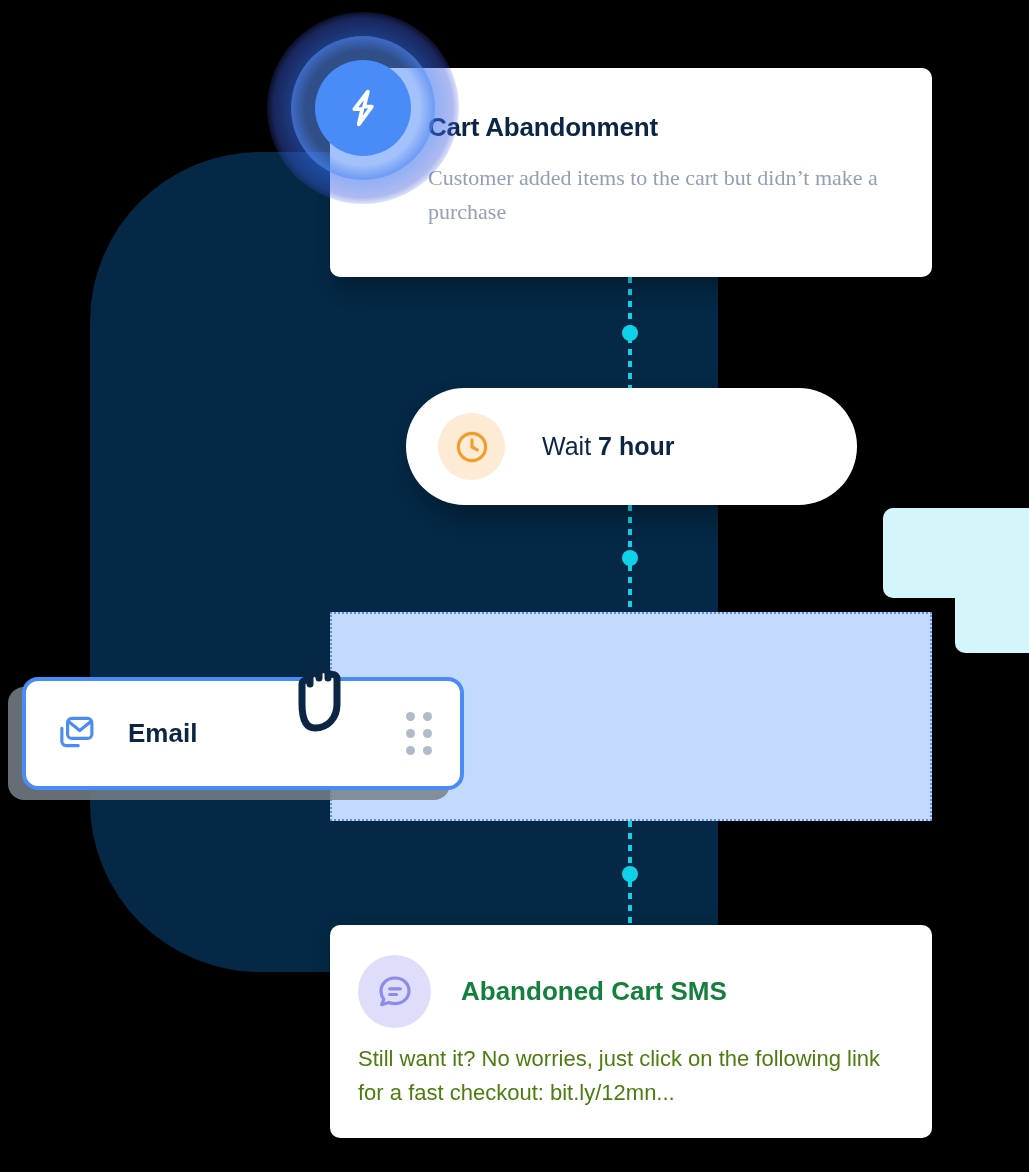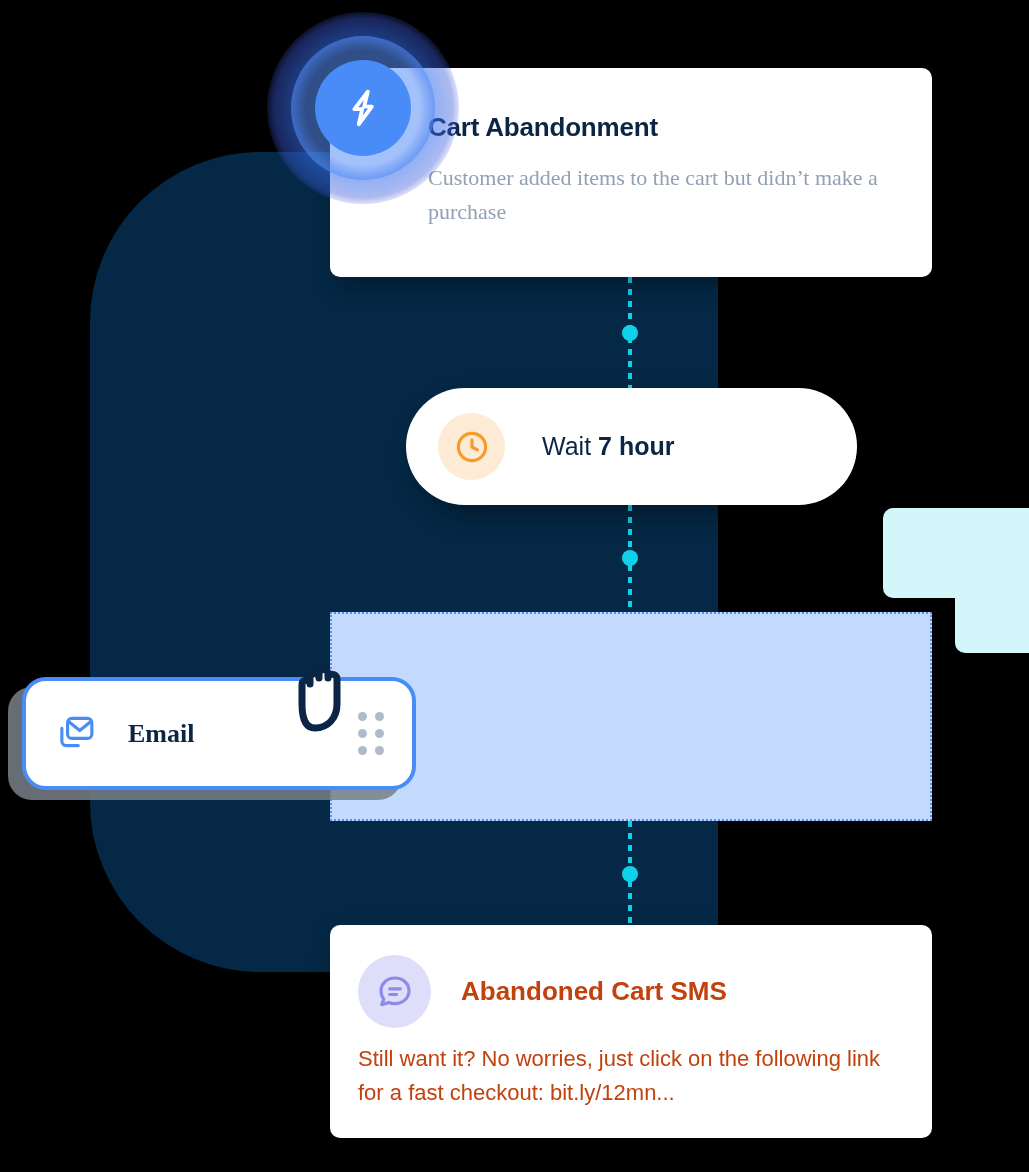--- a/index.html
+++ b/index.html
@@ -177,30 +177,29 @@
     height: 209px;
     background: #C3D9FD;
     border: 2px dotted #5B8FE8;
     box-sizing: border-box;
   }
 
   
   #email-card {
     left: 22px;
     top: 677px;
-    width: 394px;
+    width: 442px;
     height: 113px;
     border: 4px solid #4A8CF7;
-    border-radius: 24px;
+    border-radius: 16px;
     display: flex;
     align-items: center;
     padding: 0 22px 0 26px;
     box-sizing: border-box;
     box-shadow: -14px 10px 0 rgba(120,128,138,0.85);
-    font-family: Liberation Serif, serif;
   }
   .email-label {
     font-size: 26px;
     font-weight: bold;
     color: #0B2545;
     margin-left: 32px;
     flex: 1;
   }
   .drag-handle {
     display: grid;
@@ -247,27 +246,27 @@
     border-radius: 50%;
     background: #DEDDFA;
     display: flex;
     align-items: center;
     justify-content: center;
     flex: 0 0 auto;
   }
   .sms-title {
     font-size: 26px;
     font-weight: bold;
-    color: #c2410c;
+    color: #15803d;
     margin-left: 30px;
   }
   .sms-body {
     font-size: 22px;
     line-height: 1.55;
-    color: #c2410c;
+    color: #4d7c0f;
     margin: 0;
   }
 </style>
 </head>
 <body>
 
 <div id="stage">
 
   <div class="panel-dark"></div>
   <div class="deco-a"></div>

